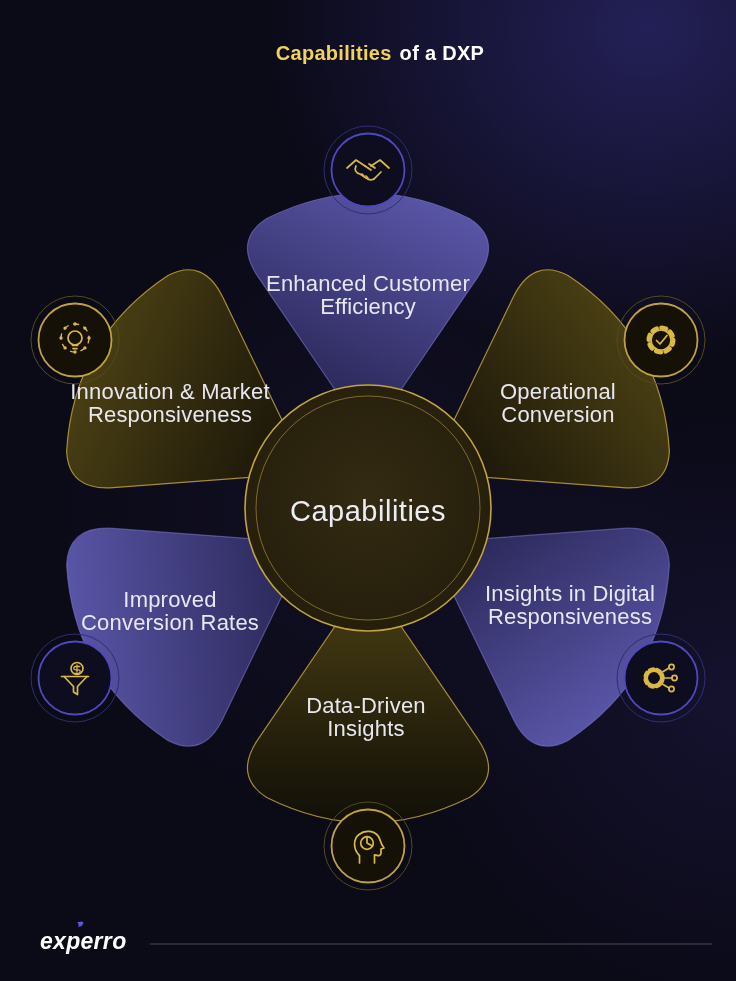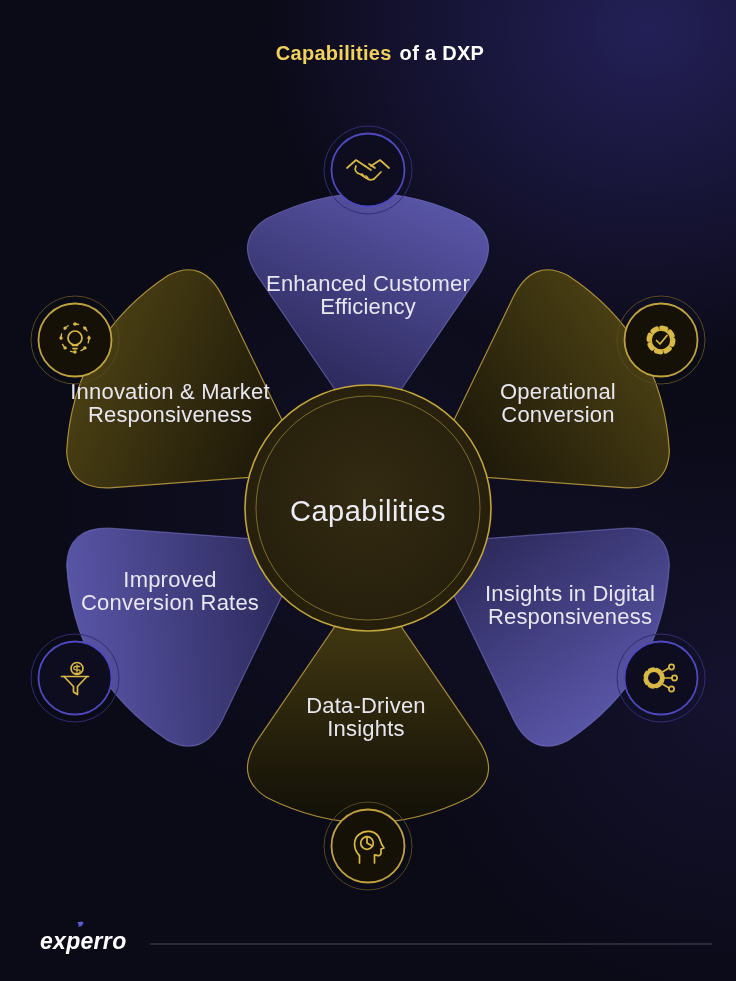--- a/index.html
+++ b/index.html
@@ -84,21 +84,21 @@
     <div>Efficiency</div>
   </div>
   <div class="petal-label" style="left:170px;top:403px">
     <div>Innovation &amp; Market</div>
     <div>Responsiveness</div>
   </div>
   <div class="petal-label" style="left:558px;top:403px">
     <div>Operational</div>
     <div>Conversion</div>
   </div>
-  <div class="petal-label" style="left:170px;top:591px">
+  <div class="petal-label" style="left:170px;top:611px">
     <div>Improved</div>
     <div>Conversion Rates</div>
   </div>
   <div class="petal-label" style="left:570px;top:605px">
     <div>Insights in Digital</div>
     <div>Responsiveness</div>
   </div>
   <div class="petal-label" style="left:366px;top:717px">
     <div>Data-Driven</div>
     <div>Insights</div>

